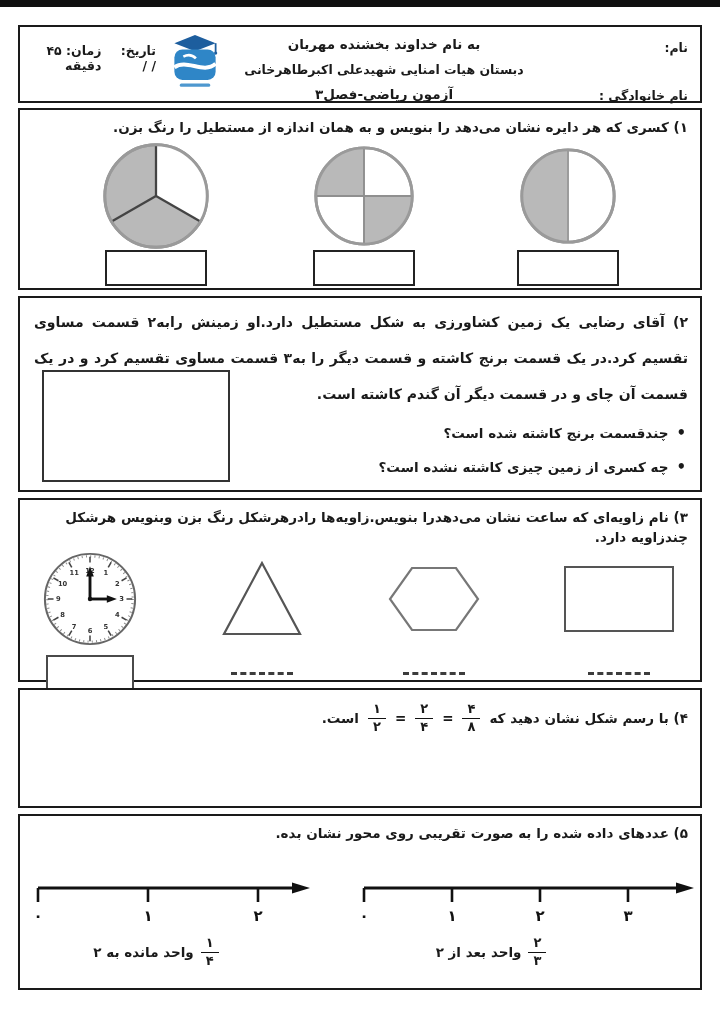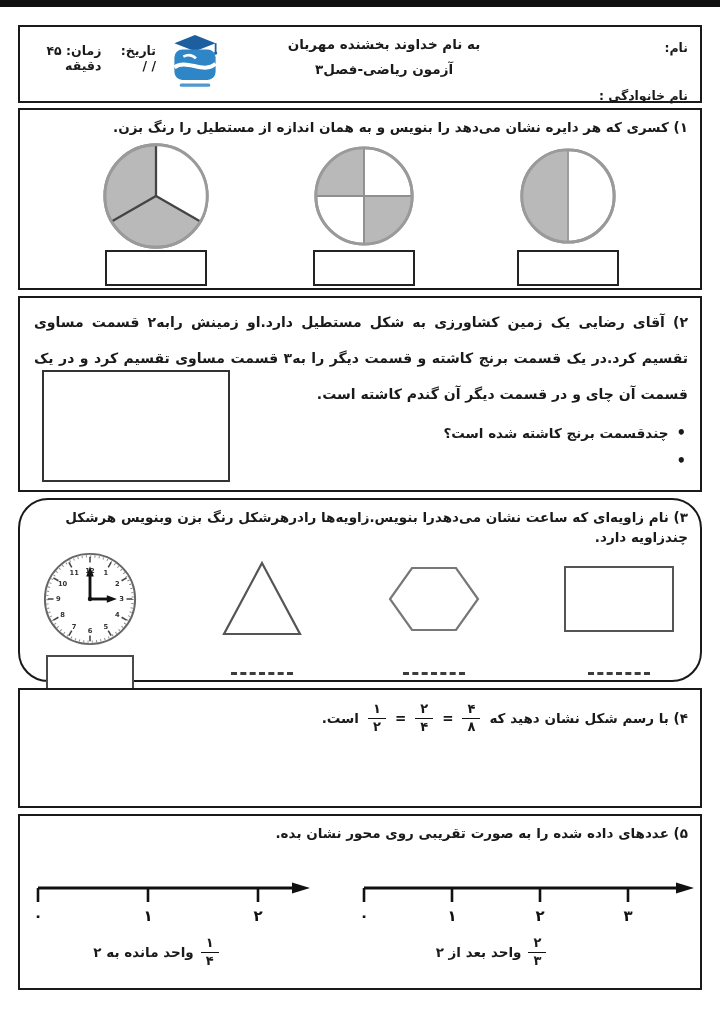--- a/index.html
+++ b/index.html
@@ -10,21 +10,21 @@
     color:#1a1a1a;
   }
   .topbar { position:absolute; left:0; top:0; width:720px; height:7px; background:#101010; }
   .box {
     position:absolute; left:18px; width:684px;
     border:2px solid #1a1a1a; background:#fff;
   }
   .hdr { top:25px; height:78px; display:flex; flex-direction:row; }
   .q1  { top:108px; height:182px; }
   .q2  { top:296px; height:196px; }
-  .q3  { top:498px; height:184px;border-radius:30px; }
+  .q3  { top:498px; height:184px; }
   .q4  { top:688px; height:120px; }
   .q5  { top:814px; height:176px; }
 
   
   .h-datetime { width:142px; padding:16px 6px 0 10px; display:flex; gap:15px;
                 font-weight:700; font-size:12.5px; text-align:right; direction:rtl; }
   .h-logo { width:66px; display:flex; align-items:flex-start; justify-content:center; padding-top:5px; }
   .h-center { flex:1; text-align:center; padding-top:5px; font-weight:700; direction:rtl; }
   .h-center .l1 { font-size:13.5px; line-height:25px; }
   .h-center .l2 { font-size:12.5px; line-height:25px; }
@@ -92,20 +92,21 @@
       <line x1="52" y1="11" x2="52" y2="21" stroke="#1d5e9e" stroke-width="2"></line>
       <circle cx="52" cy="22" r="1.8" fill="#1d5e9e"></circle>
       <rect x="6" y="18" width="46" height="34" rx="9" fill="#2f86c7"></rect>
       <path d="M6,38 C20,28 38,46 52,34" stroke="#ffffff" stroke-width="4.5" fill="none"></path>
       <path d="M16,26 q8,-4 14,2" stroke="#ffffff" stroke-width="3" fill="none"></path>
       <rect x="12" y="56" width="34" height="3.5" rx="1.7" fill="#2f86c7" opacity="0.85"></rect>
     </svg>
   </div>
   <div class="h-center">
     <div class="l1">به نام خداوند بخشنده مهربان</div>
+    <div class="l2">دبستان هیات امنایی شهیدعلی اکبرطاهرخانی</div>
     <div class="l3">آزمون ریاضی-فصل۳</div>
   </div>
   <div class="h-names">
     <div>نام:</div>
     <div>نام خانوادگی :</div>
   </div>
 </div>
 
 <div class="box q1">
   <div class="q-title">۱) کسری که هر دایره نشان می‌دهد را بنویس و به همان اندازه از مستطیل را رنگ بزن.</div>
@@ -155,20 +156,21 @@
 </div>
 
 <div class="box q2">
   <p class="q2-text">۲) آقای رضایی یک زمین کشاورزی به شکل مستطیل دارد.او زمینش رابه۲ قسمت مساوی تقسیم کرد.در یک قسمت برنج کاشته و قسمت دیگر را به۳ قسمت مساوی تقسیم کرد و در یک قسمت آن چای و در قسمت دیگر آن گندم کاشته است.</p>
   <div class="bullet-line">
     <span class="bullet">•</span>
     <span>چندقسمت برنج کاشته شده است؟</span>
   </div>
   <div class="bullet-line">
     <span class="bullet">•</span>
+    <span>چه کسری از زمین چیزی کاشته نشده است؟</span>
   </div>
   <div class="q2-rect"></div>
 </div>
 
 <div class="box q3">
   <div class="q-title">۳) نام زاویه‌ای که ساعت نشان می‌دهدرا بنویس.زاویه‌ها رادرهرشکل رنگ بزن وبنویس هرشکل چندزاویه دارد.</div>
   <div class="q3-row">
 
     <div class="q3-cell">
       <div class="shape-slot-q3">

